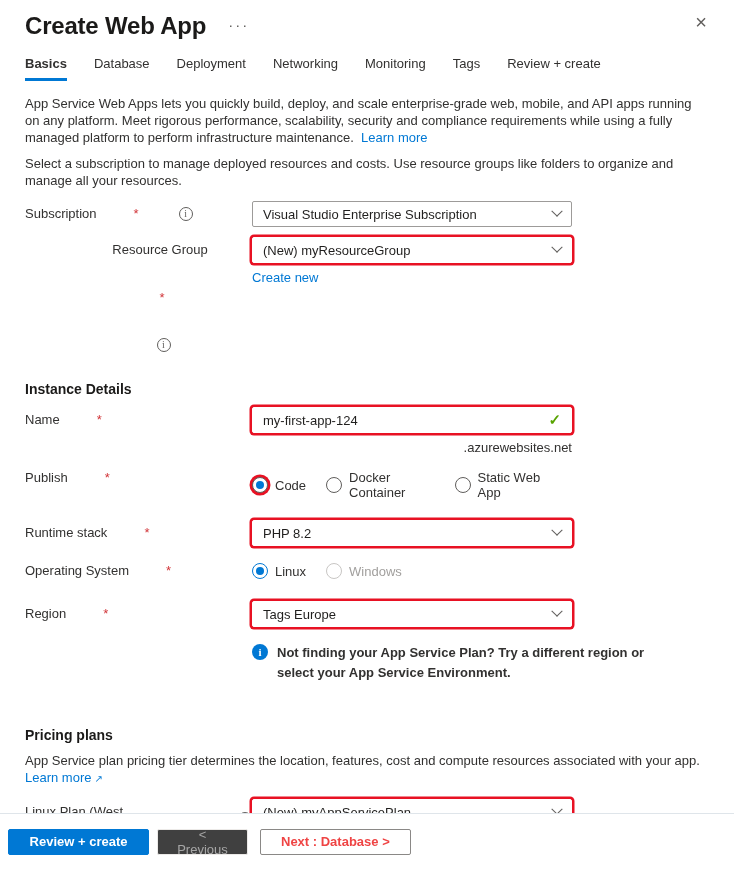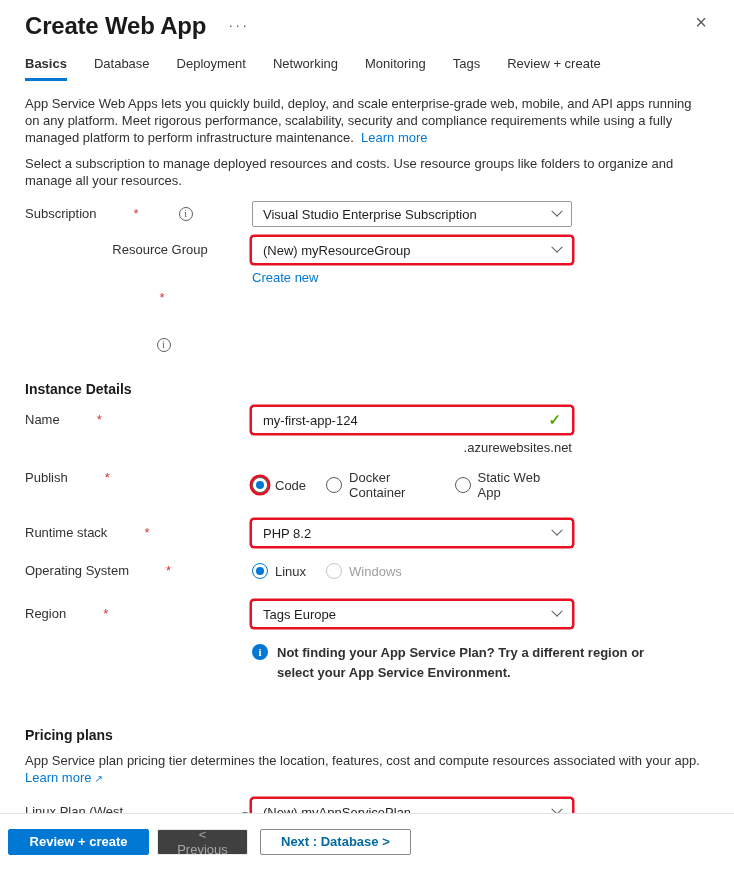--- a/index.html
+++ b/index.html
@@ -103,21 +103,21 @@
     border-top: 1px solid #dfe5ea; background: #fff;
     display: flex; align-items: center; padding-left: 8px;
   }
   .btn {
     height: 26px; border-radius: 2px; font-size: 13px; font-weight: 700;
     display: inline-flex; align-items: center; justify-content: center;
     cursor: default; padding: 0 16px;
   }
   .btn-primary { background: #0078d4; color: #fff; border: 1px solid #0078d4; width: 141px; }
   .btn-disabled { background: #404040; color: #a6a6a6; border: 1px solid #eceae8; width: 91px; margin-left: 8px; font-weight: 400; }
-  .btn-secondary { background: #fff; color: #0369a1; border: 1px solid #8a8886; margin-left: 12px; padding: 0 20px; }
+  .btn-secondary { background: #fff; color: #ef4444; border: 1px solid #8a8886; margin-left: 12px; padding: 0 20px; }
 </style>
 </head>
 <body>
 
 <div class="page">
 
   <div class="hdr">
     <span class="title">Create Web App</span>
     <span class="dots">···</span>
     <span class="close">×</span>

